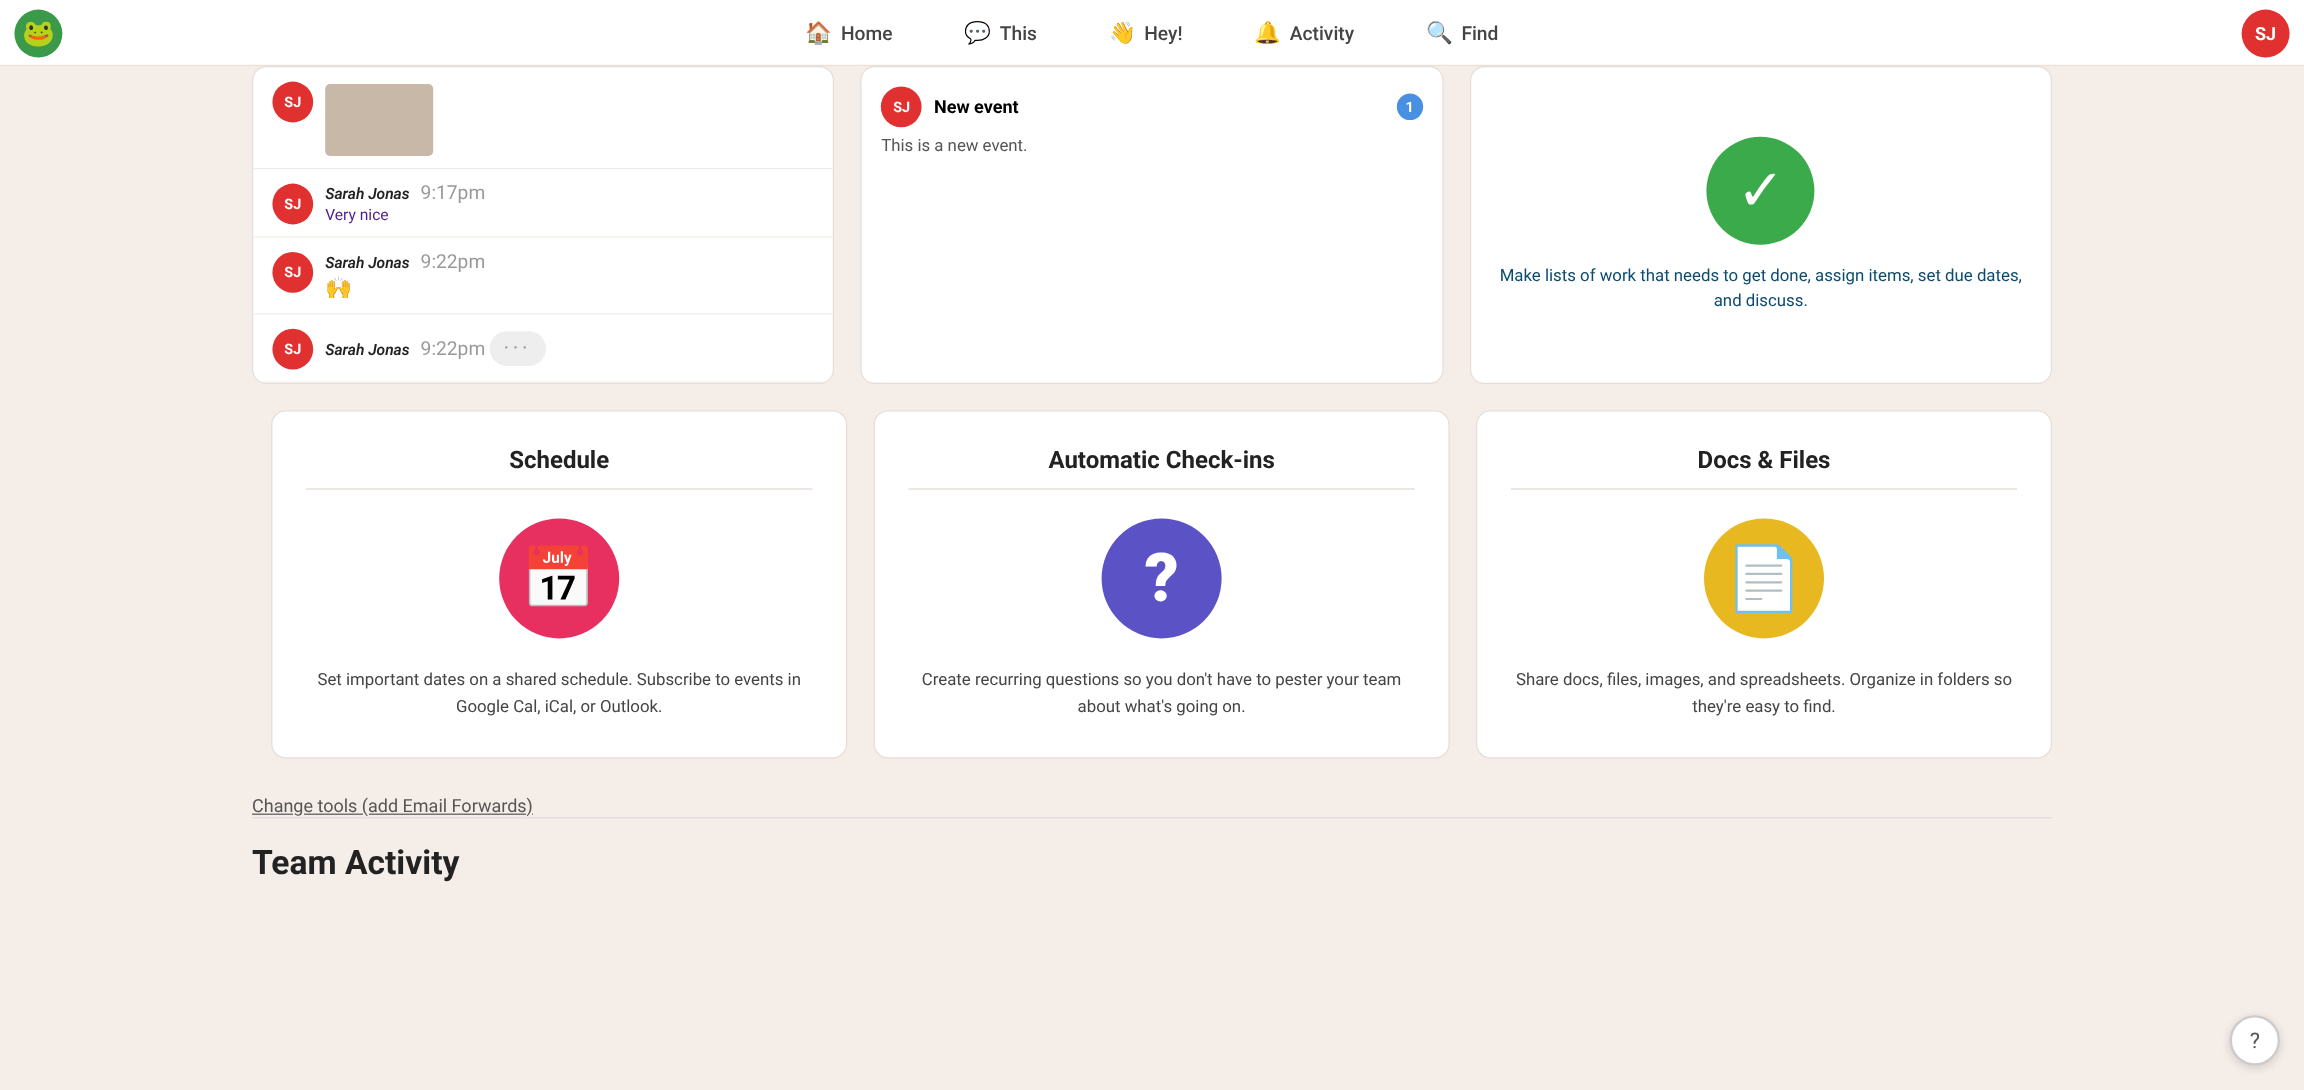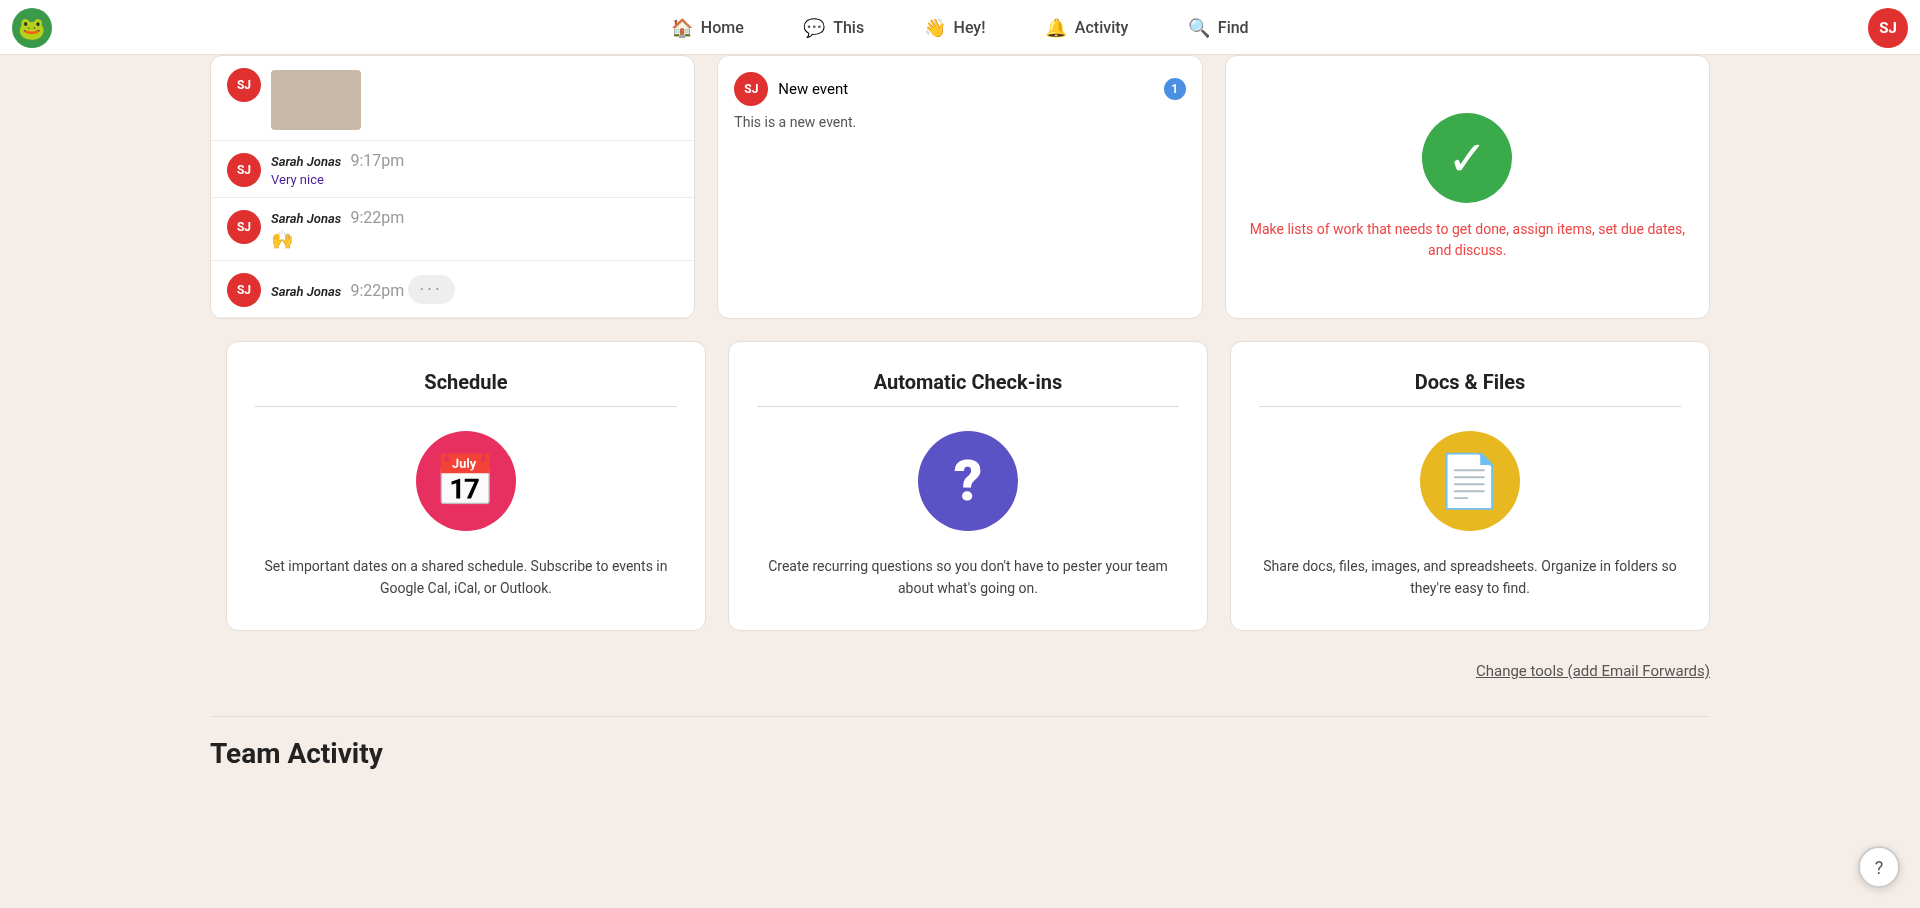--- a/index.html
+++ b/index.html
@@ -176,21 +176,21 @@
       border-radius: 50%;
       background: #e03030;
       color: #fff;
       font-size: 12px;
       font-weight: 700;
       display: flex;
       align-items: center;
       justify-content: center;
       flex-shrink: 0;
     }
-    .event-title { font-weight: 400; font-size: 15px; }
+    .event-title { font-weight: 700; font-size: 15px; }
     .event-badge {
       margin-left: auto;
       background: #4a90e2;
       color: #fff;
       border-radius: 50%;
       width: 22px;
       height: 22px;
       display: flex;
       align-items: center;
       justify-content: center;
@@ -212,21 +212,21 @@
       width: 90px;
       height: 90px;
       border-radius: 50%;
       background: #3aaa4a;
       display: flex;
       align-items: center;
       justify-content: center;
       margin-bottom: 16px;
     }
     .big-check-circle .check { font-size: 48px; color: #fff; }
-    .todo-desc { color: #ef4444; font-size: 14px; line-height: 1.5; text-align: center; }
+    .todo-desc { color: #0c4a6e; font-size: 14px; line-height: 1.5; text-align: center; }
 
     
     .bottom-cards-row {
       display: grid;
       grid-template-columns: 1fr 1fr 1fr;
       gap: 22px;
       margin-bottom: 30px;
       margin-left: 16px;
     }
 
@@ -268,22 +268,21 @@
 
     .feature-desc {
       color: #444;
       font-size: 14px;
       line-height: 1.6;
       text-align: center;
     }
 
     
     .change-tools-row {
-      text-align: right;
-      margin-bottom: 36px;
+      text-align: left;
     }
     .change-tools-link {
       color: #555;
       font-size: 15px;
       text-decoration: underline;
       cursor: pointer;
     }
 
     
     .team-activity-section {

